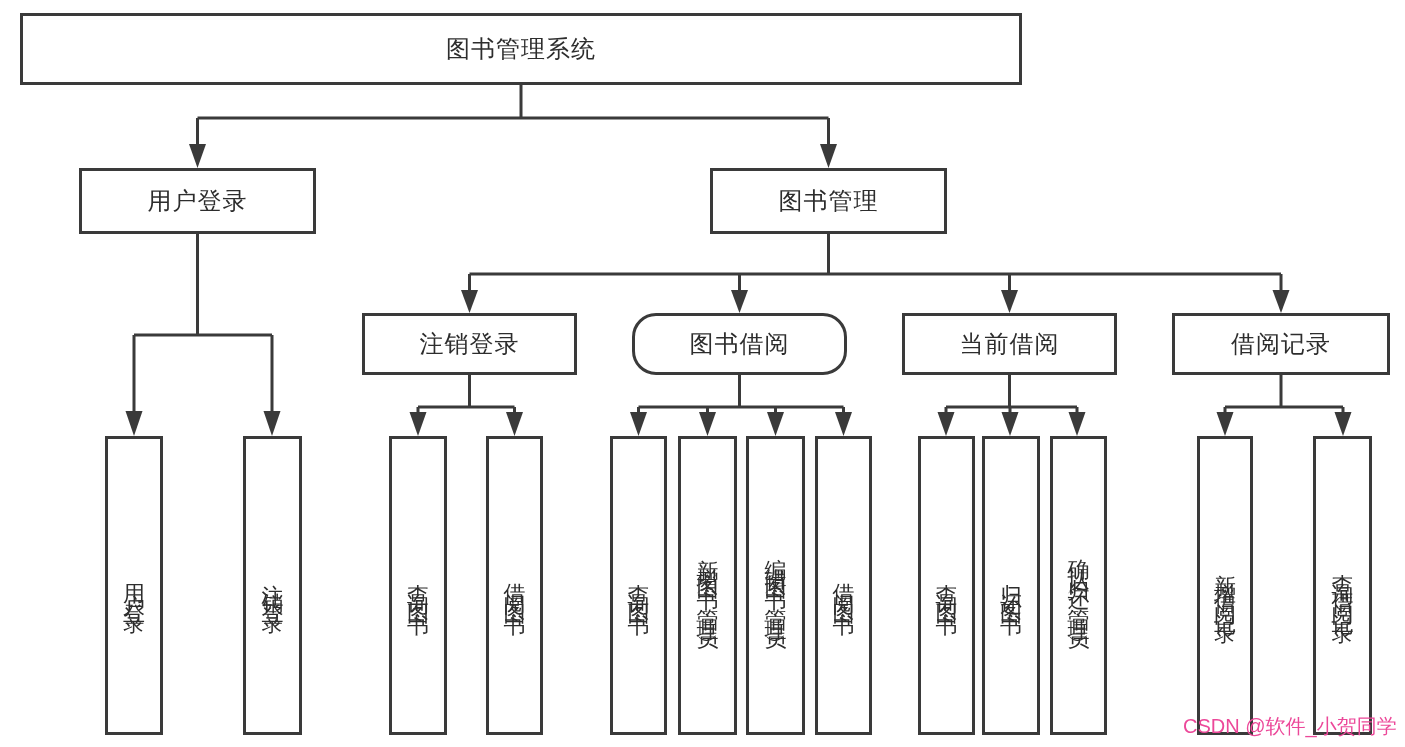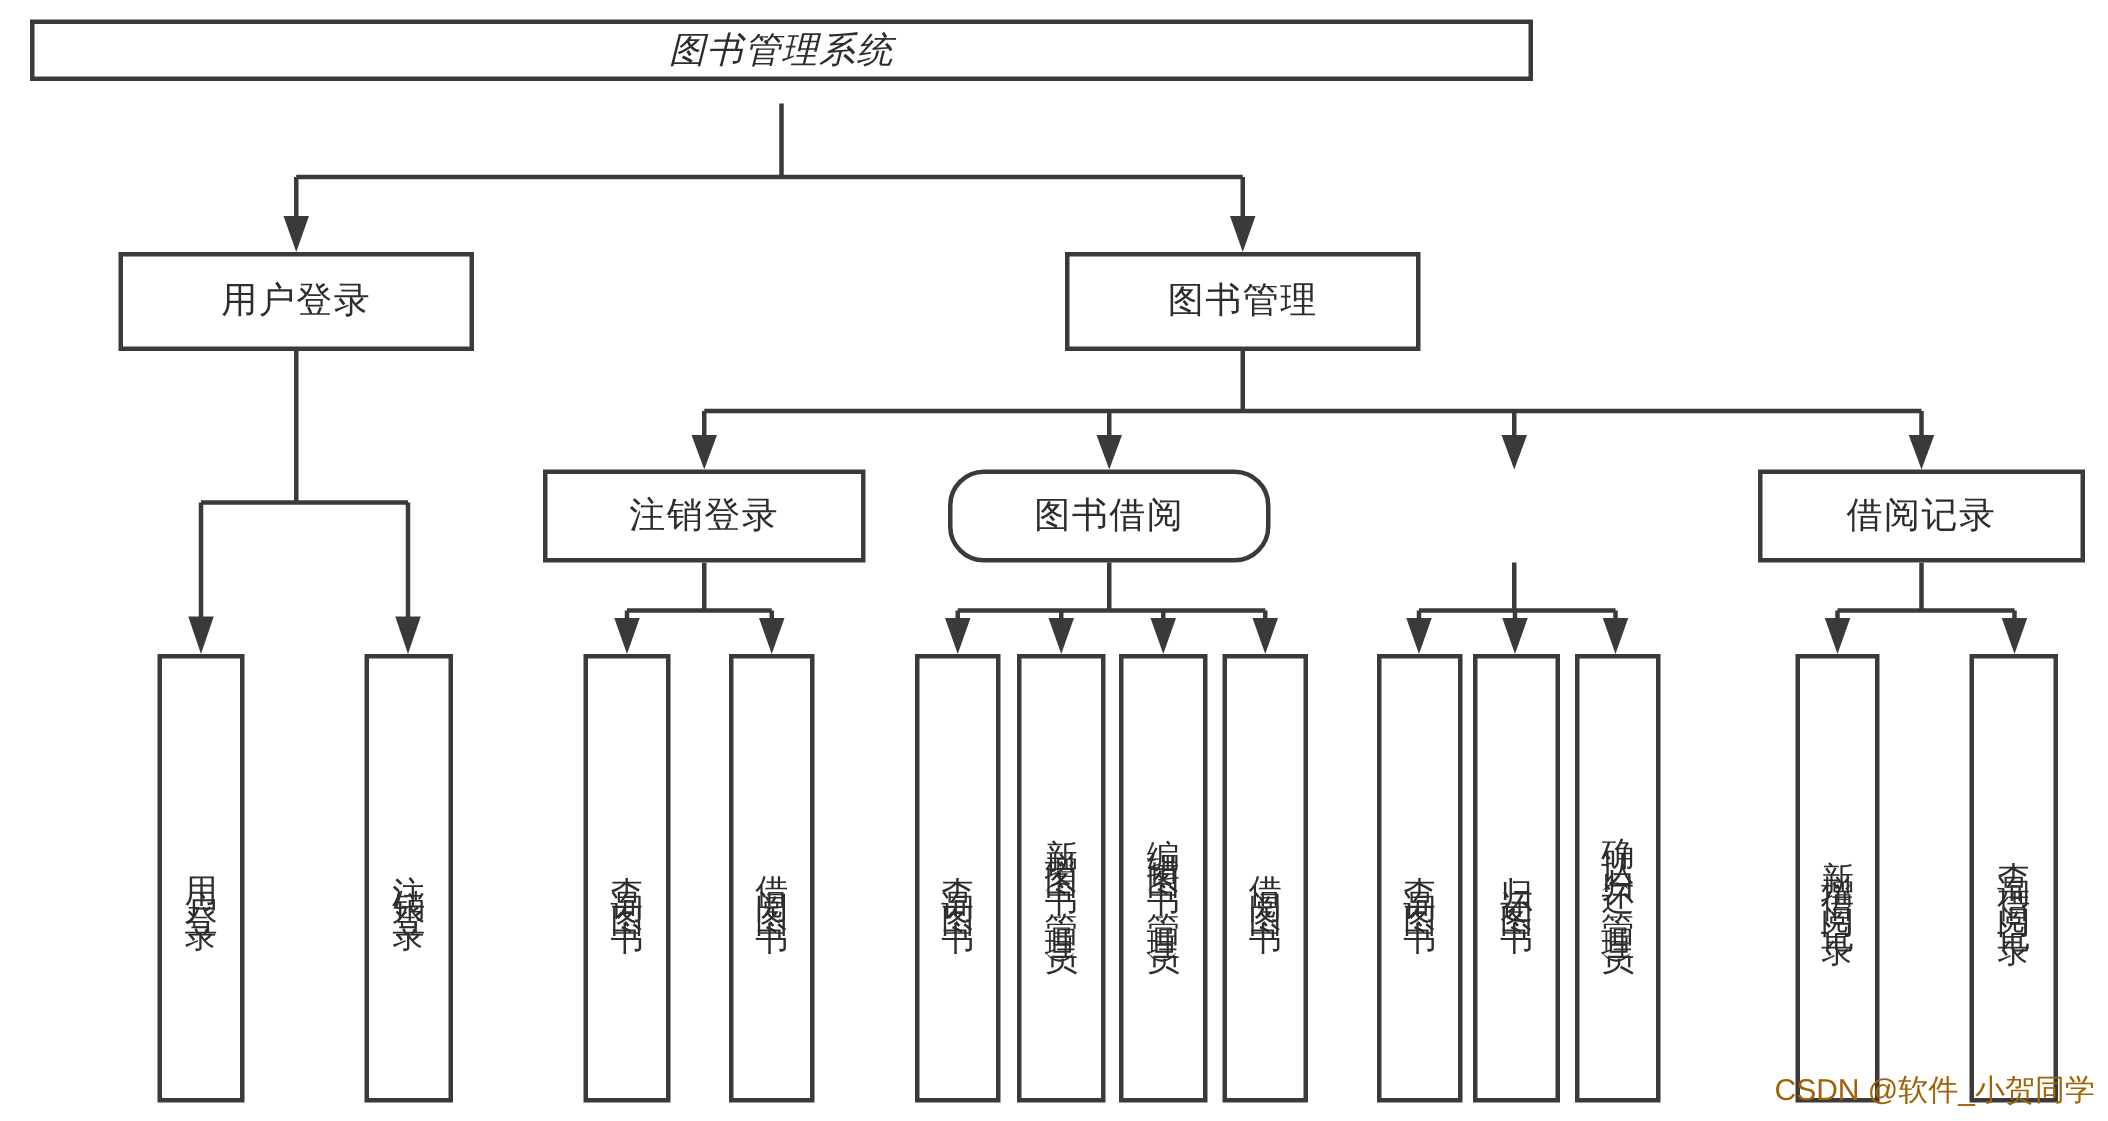--- a/index.html
+++ b/index.html
@@ -41,21 +41,21 @@
     letter-spacing: 10px;
     line-height: 1;
     white-space: nowrap;
   }
   .watermark {
     position: absolute;
     left: 1183px;
     top: 713px;
     z-index: 3;
     font-size: 20px;
-    color: #a16207;
+    color: #ec4899;
     white-space: nowrap;
   }
 </style>
 </head>
 <body>
 
 <div id="canvas">
 
   <svg id="wires" viewBox="0 0 1405 747" xmlns="http://www.w3.org/2000/svg">
     <g stroke="#3a3a3a" stroke-width="3" fill="none">
@@ -84,36 +84,39 @@
       <polygon points="767,412 784,412 775.5,436"></polygon>
       <polygon points="835,412 852,412 843.5,436"></polygon>
       <polygon points="937.5,412 954.5,412 946,436"></polygon>
       <polygon points="1001.5,412 1018.5,412 1010,436"></polygon>
       <polygon points="1068.5,412 1085.5,412 1077,436"></polygon>
       <polygon points="1216.5,412 1233.5,412 1225,436"></polygon>
       <polygon points="1334.5,412 1351.5,412 1343,436"></polygon>
     </g>
   </svg>
 
-  <div class="box" style="left:20px; top:13px; width:1002px; height:41px;font-style:italic;">
+  <div class="box" style="left:20px; top:13px; width:1002px; height:72px;">
     <span class="hlabel">图书管理系统</span>
   </div>
 
   <div class="box" style="left:79px; top:168px; width:237px; height:66px;">
     <span class="hlabel">用户登录</span>
   </div>
   <div class="box" style="left:710px; top:168px; width:237px; height:66px;align-items:center;">
     <span class="hlabel">图书管理</span>
   </div>
 
   <div class="box" style="left:362px; top:313px; width:215px; height:62px;">
     <span class="hlabel">注销登录</span>
   </div>
   <div class="box" style="left:632px; top:313px; width:215px; height:62px;border-radius:24px;">
     <span class="hlabel">图书借阅</span>
+  </div>
+  <div class="box" style="left:902px; top:313px; width:215px; height:62px;">
+    <span class="hlabel">当前借阅</span>
   </div>
   <div class="box" style="left:1172px; top:313px; width:218px; height:62px;">
     <span class="hlabel">借阅记录</span>
   </div>
 
   <div class="box" style="left:105px; top:436px; width:58px; height:299px;">
     <span class="vlabel">用户登录</span>
   </div>
   <div class="box" style="left:243px; top:436px; width:59px; height:299px;">
     <span class="vlabel">注销登录</span>

